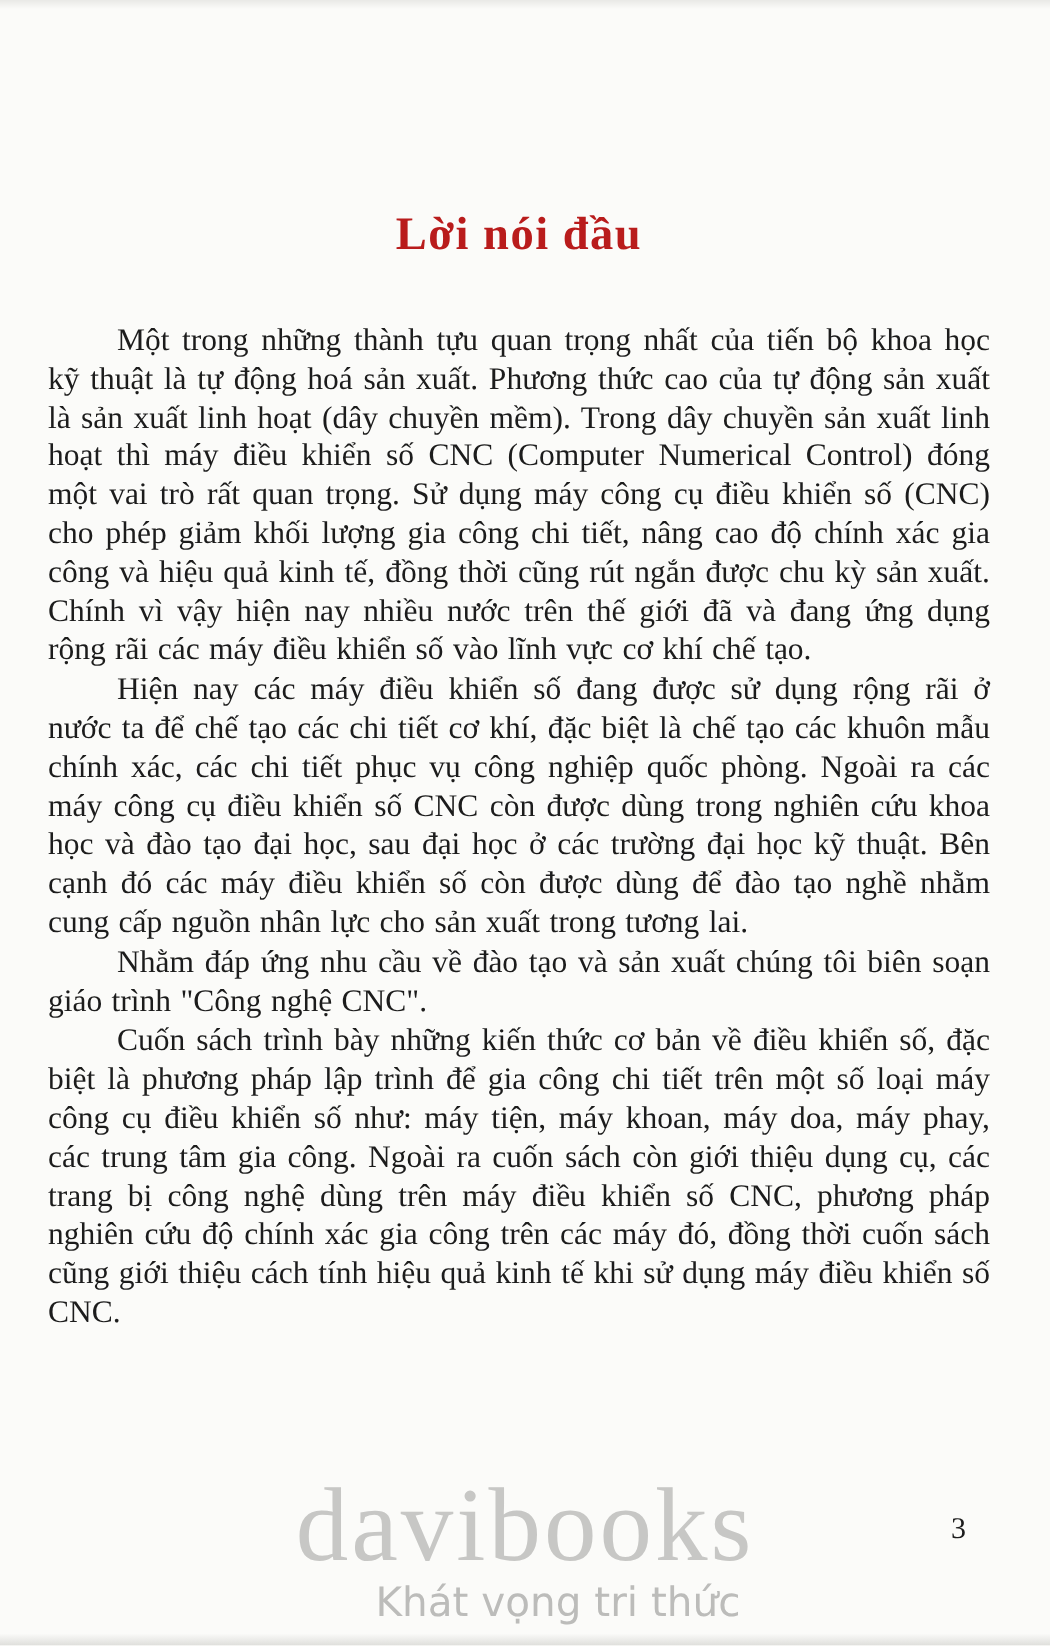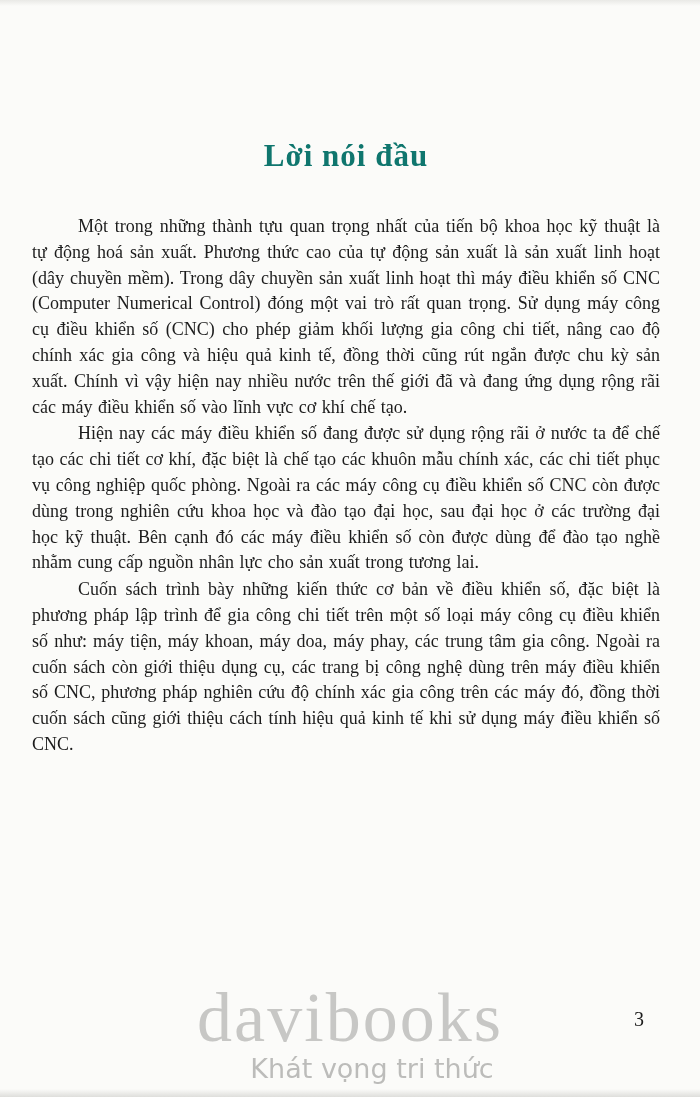--- a/index.html
+++ b/index.html
@@ -31,26 +31,26 @@
     position: absolute;
     top: 0; left: 0; right: 0; bottom: 0;
     padding: 138px 40px 0 32px;
   }
 
   .title {
     text-align: center;
     font-size: 31px;
     font-weight: bold;
     letter-spacing: 1px;
-    color: #0f766e;
+    color: #b91c1c;
     margin-bottom: 40px;
   }
 
   .body-text p {
-    font-size: 18px;
+    font-size: 21px;
     line-height: 25.8px;
     text-align: justify;
     text-indent: 46px;
     word-spacing: 1px;
     margin-bottom: 1px;
   }
 
   .watermark {
     position: absolute;
     left: 0;
@@ -87,20 +87,21 @@
 <body>
 
 <div class="scan-edge-top"></div>
 
 <div class="page">
   <h1 class="title">Lời nói đầu</h1>
 
   <div class="body-text">
     <p>Một trong những thành tựu quan trọng nhất của tiến bộ khoa học kỹ thuật là tự động hoá sản xuất. Phương thức cao của tự động sản xuất là sản xuất linh hoạt (dây chuyền mềm). Trong dây chuyền sản xuất linh hoạt thì máy điều khiển số CNC (Computer Numerical Control) đóng một vai trò rất quan trọng. Sử dụng máy công cụ điều khiển số (CNC) cho phép giảm khối lượng gia công chi tiết, nâng cao độ chính xác gia công và hiệu quả kinh tế, đồng thời cũng rút ngắn được chu kỳ sản xuất. Chính vì vậy hiện nay nhiều nước trên thế giới đã và đang ứng dụng rộng rãi các máy điều khiển số vào lĩnh vực cơ khí chế tạo.</p>
     <p>Hiện nay các máy điều khiển số đang được sử dụng rộng rãi ở nước ta để chế tạo các chi tiết cơ khí, đặc biệt là chế tạo các khuôn mẫu chính xác, các chi tiết phục vụ công nghiệp quốc phòng. Ngoài ra các máy công cụ điều khiển số CNC còn được dùng trong nghiên cứu khoa học và đào tạo đại học, sau đại học ở các trường đại học kỹ thuật. Bên cạnh đó các máy điều khiển số còn được dùng để đào tạo nghề nhằm cung cấp nguồn nhân lực cho sản xuất trong tương lai.</p>
+    <p>Nhằm đáp ứng nhu cầu về đào tạo và sản xuất chúng tôi biên soạn giáo trình "Công nghệ CNC".</p>
     <p>Cuốn sách trình bày những kiến thức cơ bản về điều khiển số, đặc biệt là phương pháp lập trình để gia công chi tiết trên một số loại máy công cụ điều khiển số như: máy tiện, máy khoan, máy doa, máy phay, các trung tâm gia công. Ngoài ra cuốn sách còn giới thiệu dụng cụ, các trang bị công nghệ dùng trên máy điều khiển số CNC, phương pháp nghiên cứu độ chính xác gia công trên các máy đó, đồng thời cuốn sách cũng giới thiệu cách tính hiệu quả kinh tế khi sử dụng máy điều khiển số CNC.</p>
   </div>
 </div>
 
 <div class="watermark">
   <div class="wm-logo">davibooks</div>
   <div class="wm-slogan">Khát vọng tri thức</div>
 </div>
 
 <div class="page-number">3</div>

